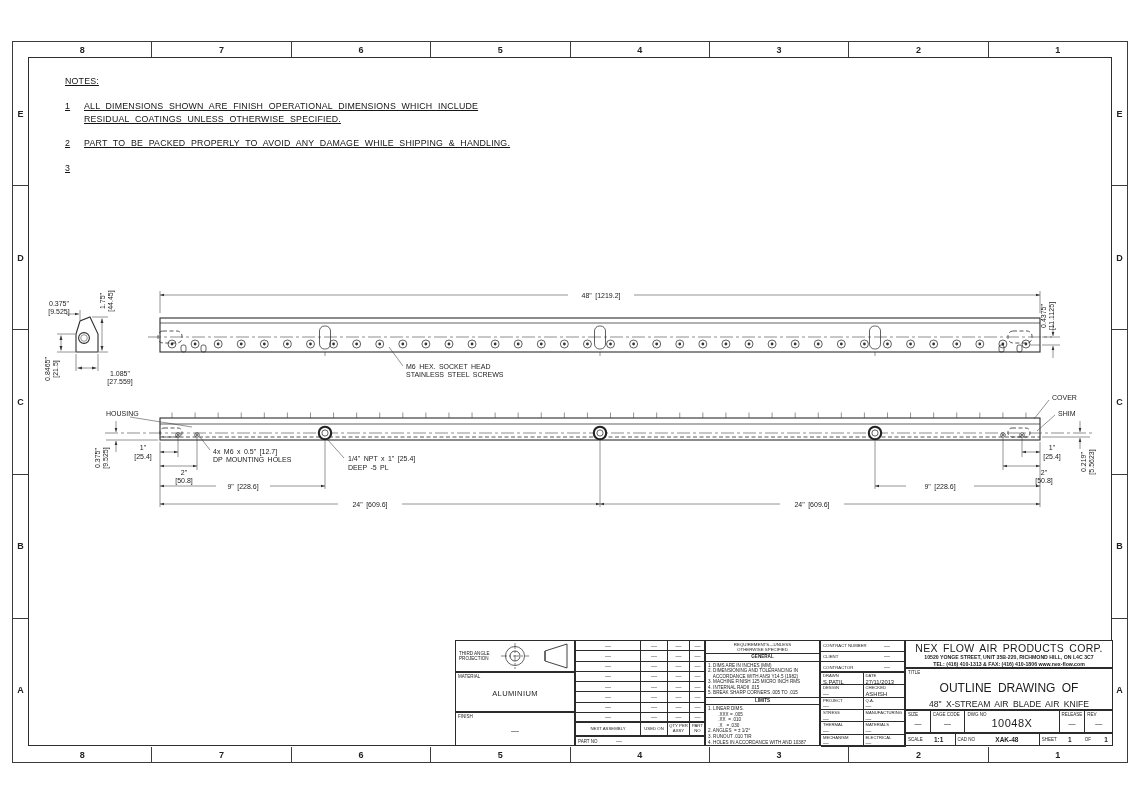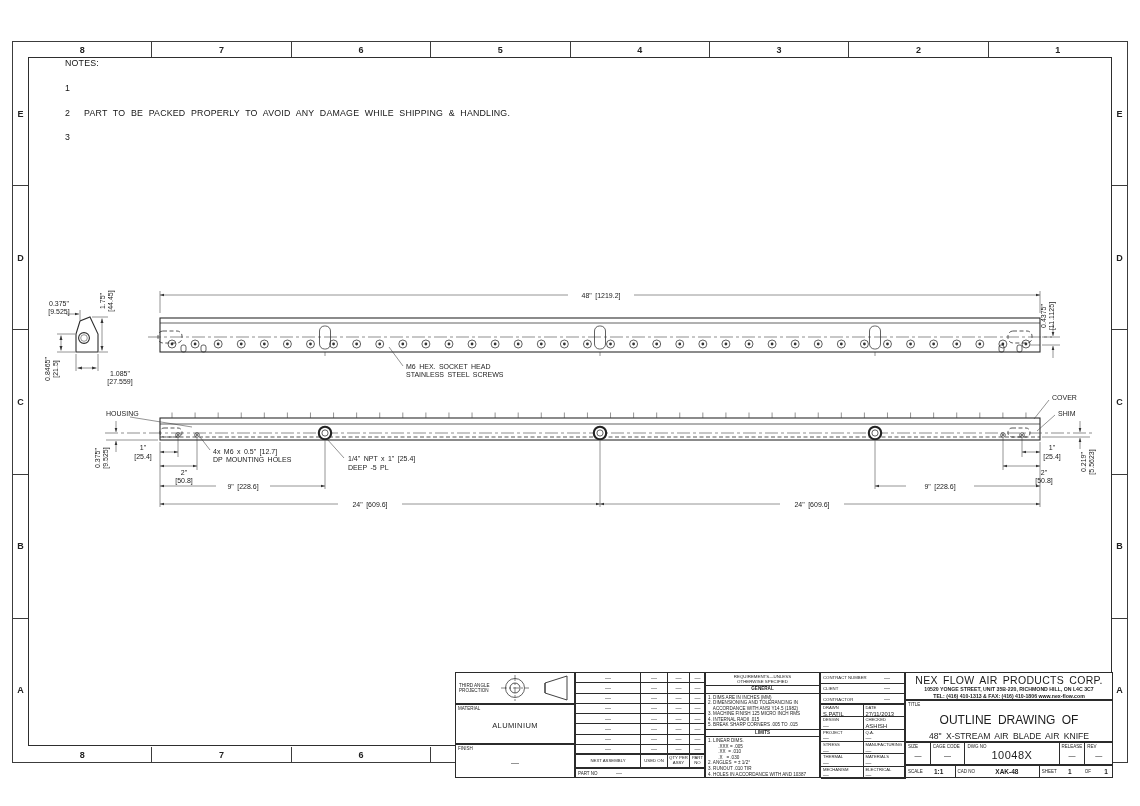--- a/index.html
+++ b/index.html
@@ -14,37 +14,37 @@
   .zband.h{flex-direction:row;}
   .zband.v{flex-direction:column;}
   .zband .zl{flex:1;display:flex;align-items:center;justify-content:center;}
   .zband.h .zl + .zl{border-left:1.3px solid #3c3c3c;}
   .zband.v .zl + .zl{border-top:1.3px solid #3c3c3c;}
   #zt{left:13px;top:42px;width:1114px;height:15px;}
   #zb{left:13px;top:747px;width:1114px;height:15px;}
   #zle{left:13px;top:42px;width:15px;height:720px;}
   #zr{left:1112px;top:42px;width:15px;height:720px;}
   
-  .notes{position:absolute;left:65px;top:58px;font-size:8.8px;letter-spacing:.2px;
-         word-spacing:3px;color:#151515;}
+  .notes{position:absolute;left:65px;top:76px;font-size:8.8px;letter-spacing:.2px;
+         word-spacing:3px;color:#151515;text-decoration:underline;}
   .notes .nh{margin-bottom:14px;}
   .ni{display:flex;margin-bottom:12px;line-height:12.5px;}
   .ni .nn{width:19px;flex:none;}
   
   #dwg{position:absolute;left:0;top:0;}
   .ln{stroke:#2d2d2d;fill:none;stroke-width:1.1;}
   .thin{stroke-width:0.75;}
   .dim{stroke:#3a3a3a;fill:none;stroke-width:0.55;}
   .hid{stroke:#2d2d2d;fill:none;stroke-width:0.8;stroke-dasharray:4 2.5;}
   .cl{stroke:#444;fill:none;stroke-width:0.6;stroke-dasharray:13 3 3 3;}
   #dwg text{font-family:"Liberation Sans",sans-serif;font-size:7px;fill:#1c1c1c;
             word-spacing:1.5px;}
   
   #tb{position:absolute;left:455px;top:640px;width:658px;height:106px;font-size:6px;}
-  #tb .bx{position:absolute;border:1px solid #2b2b2b;box-sizing:border-box;background:#fff;margin-top:32px;}
+  #tb .bx{position:absolute;border:1px solid #2b2b2b;box-sizing:border-box;background:#fff;}
   .lbl{font-size:4.5px;color:#222;display:block;padding:1px 0 0 2px;line-height:5px;}
   .ctr{display:flex;align-items:center;justify-content:center;}
   #proj-box{left:0;top:0;width:120px;height:32px;display:flex;align-items:center;}
   #proj-box .plbl{font-size:4.6px;line-height:5.5px;padding-left:3px;width:34px;}
   #mat-box{left:0;top:32px;width:120px;height:40px;}
   #mat-val{font-size:7.5px;font-weight:400;letter-spacing:.4px;height:28px;}
   #fin-box{left:0;top:72px;width:120px;height:34px;}
   #fin-val{font-size:8px;height:22px;}
   #parts-rows{left:120px;top:0;width:130px;height:82px;display:grid;
       grid-template-columns:65px 27px 22px 16px;grid-auto-rows:10.25px;}
@@ -400,20 +400,22 @@
     <line class="dim" x1="1080" y1="449" x2="1080" y2="438" marker-end="url(#arw)"></line>
     <text x="1086" y="462" text-anchor="middle" transform="rotate(-90 1086 462)">0.219"</text>
     <text x="1094" y="462" text-anchor="middle" transform="rotate(-90 1094 462)">[5.5623]</text>
   </g>
 </svg>
 
 <div class="notes">
   <div class="nh">NOTES:</div>
   <div class="ni">
     <span class="nn">1</span>
+    <span class="nt"><span>ALL DIMENSIONS SHOWN ARE FINISH OPERATIONAL DIMENSIONS WHICH INCLUDE</span><br>
+    <span>RESIDUAL COATINGS UNLESS OTHERWISE SPECIFIED.</span></span>
   </div>
   <div class="ni">
     <span class="nn">2</span>
     <span class="nt"><span>PART TO BE PACKED PROPERLY TO AVOID ANY DAMAGE WHILE SHIPPING &amp; HANDLING.</span></span>
   </div>
   <div class="ni">
     <span class="nn">3</span>
   </div>
 </div>
 

